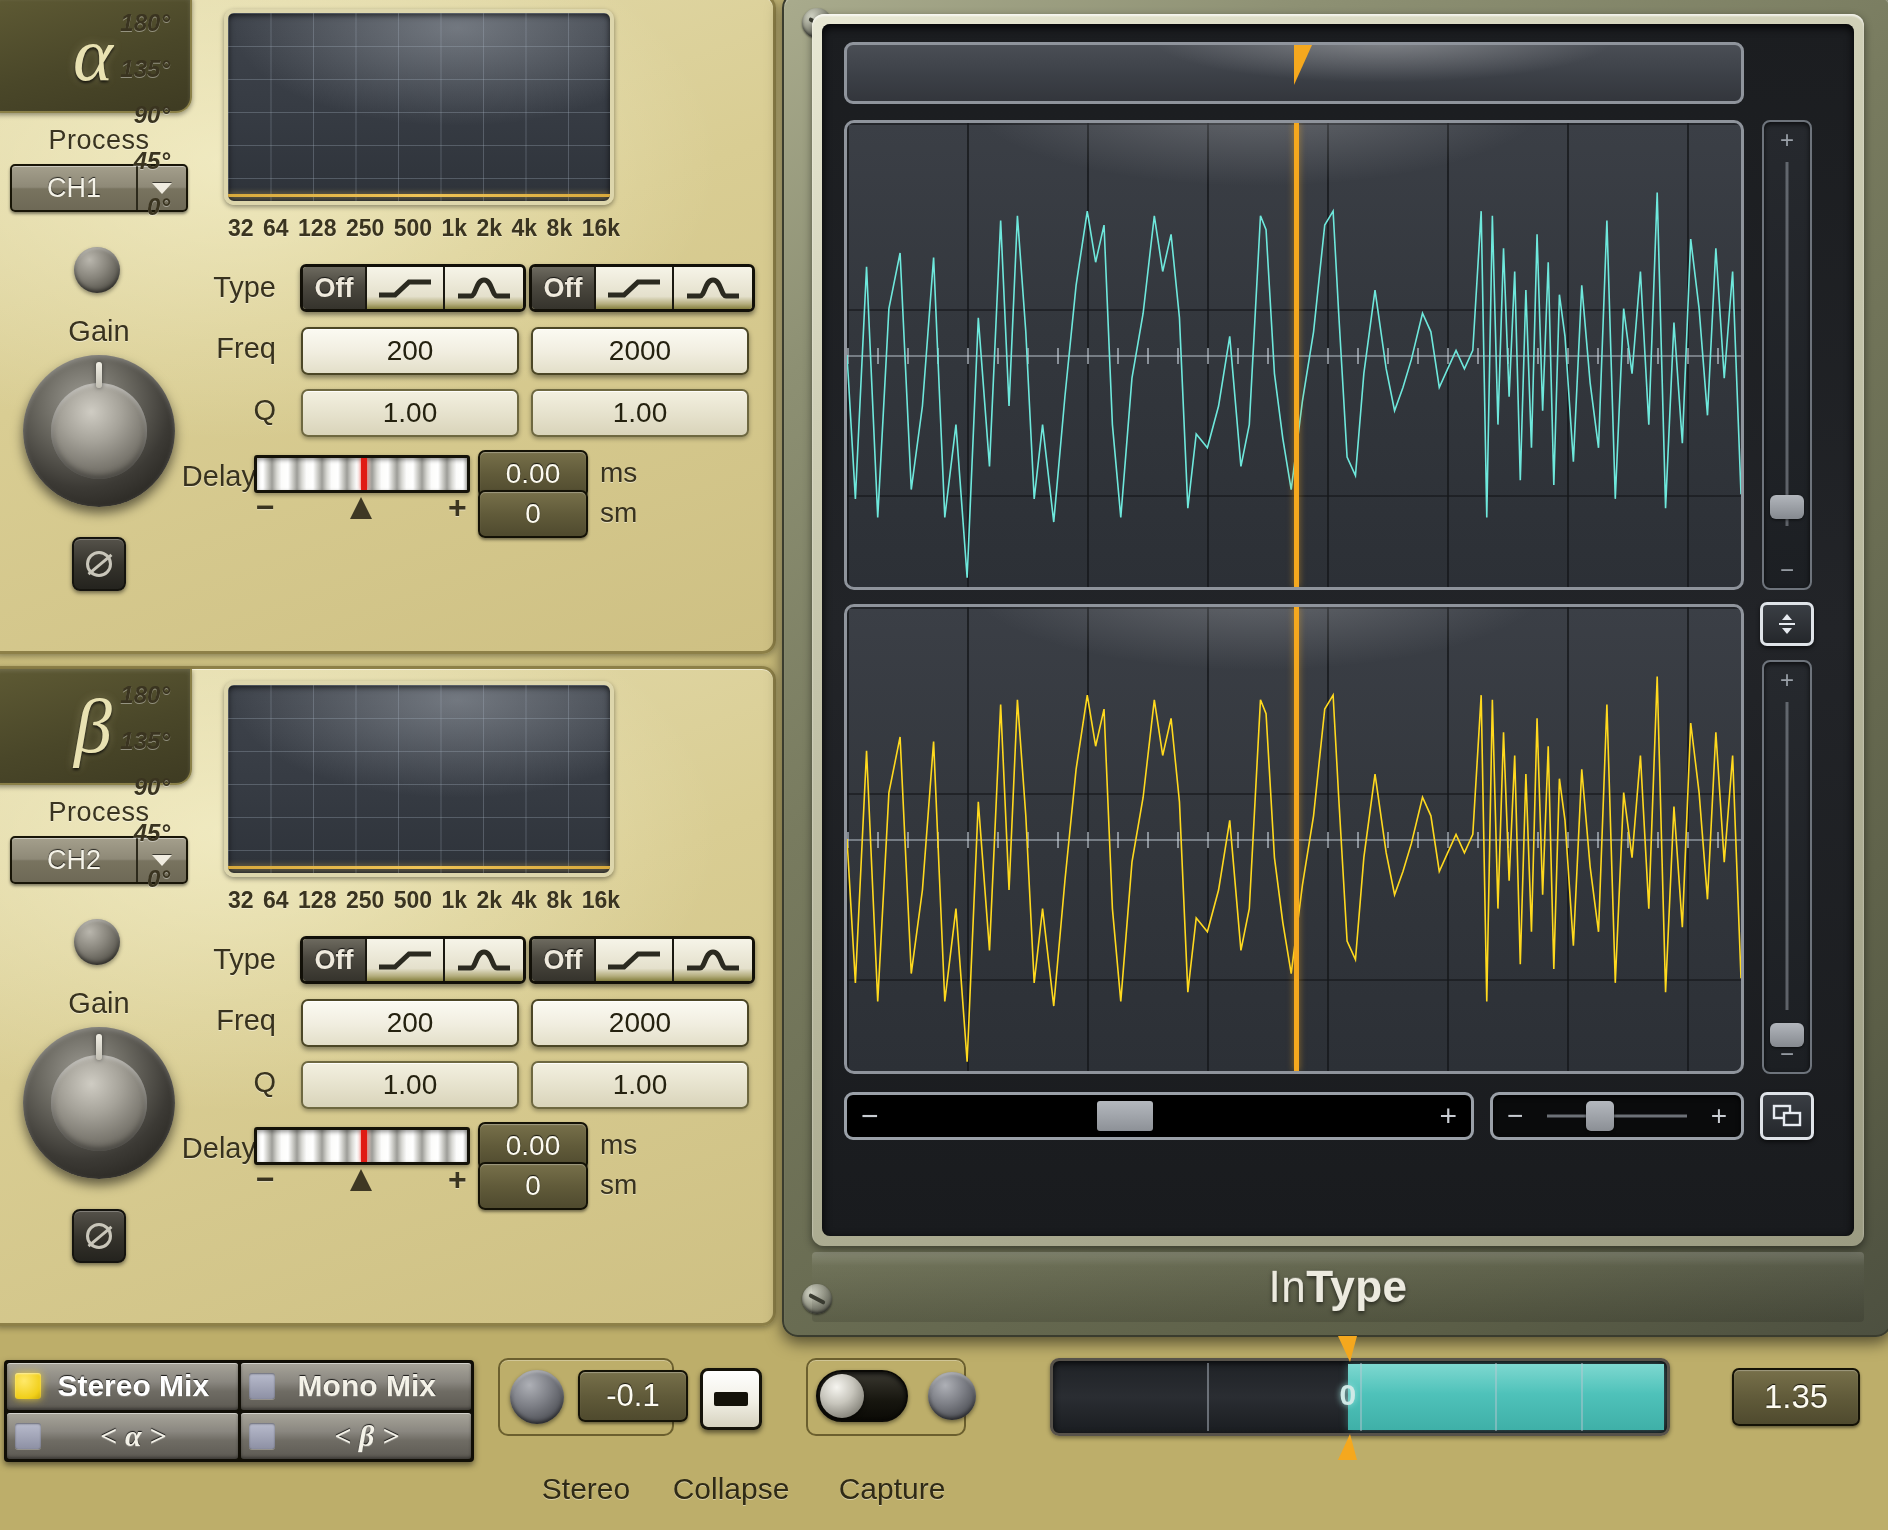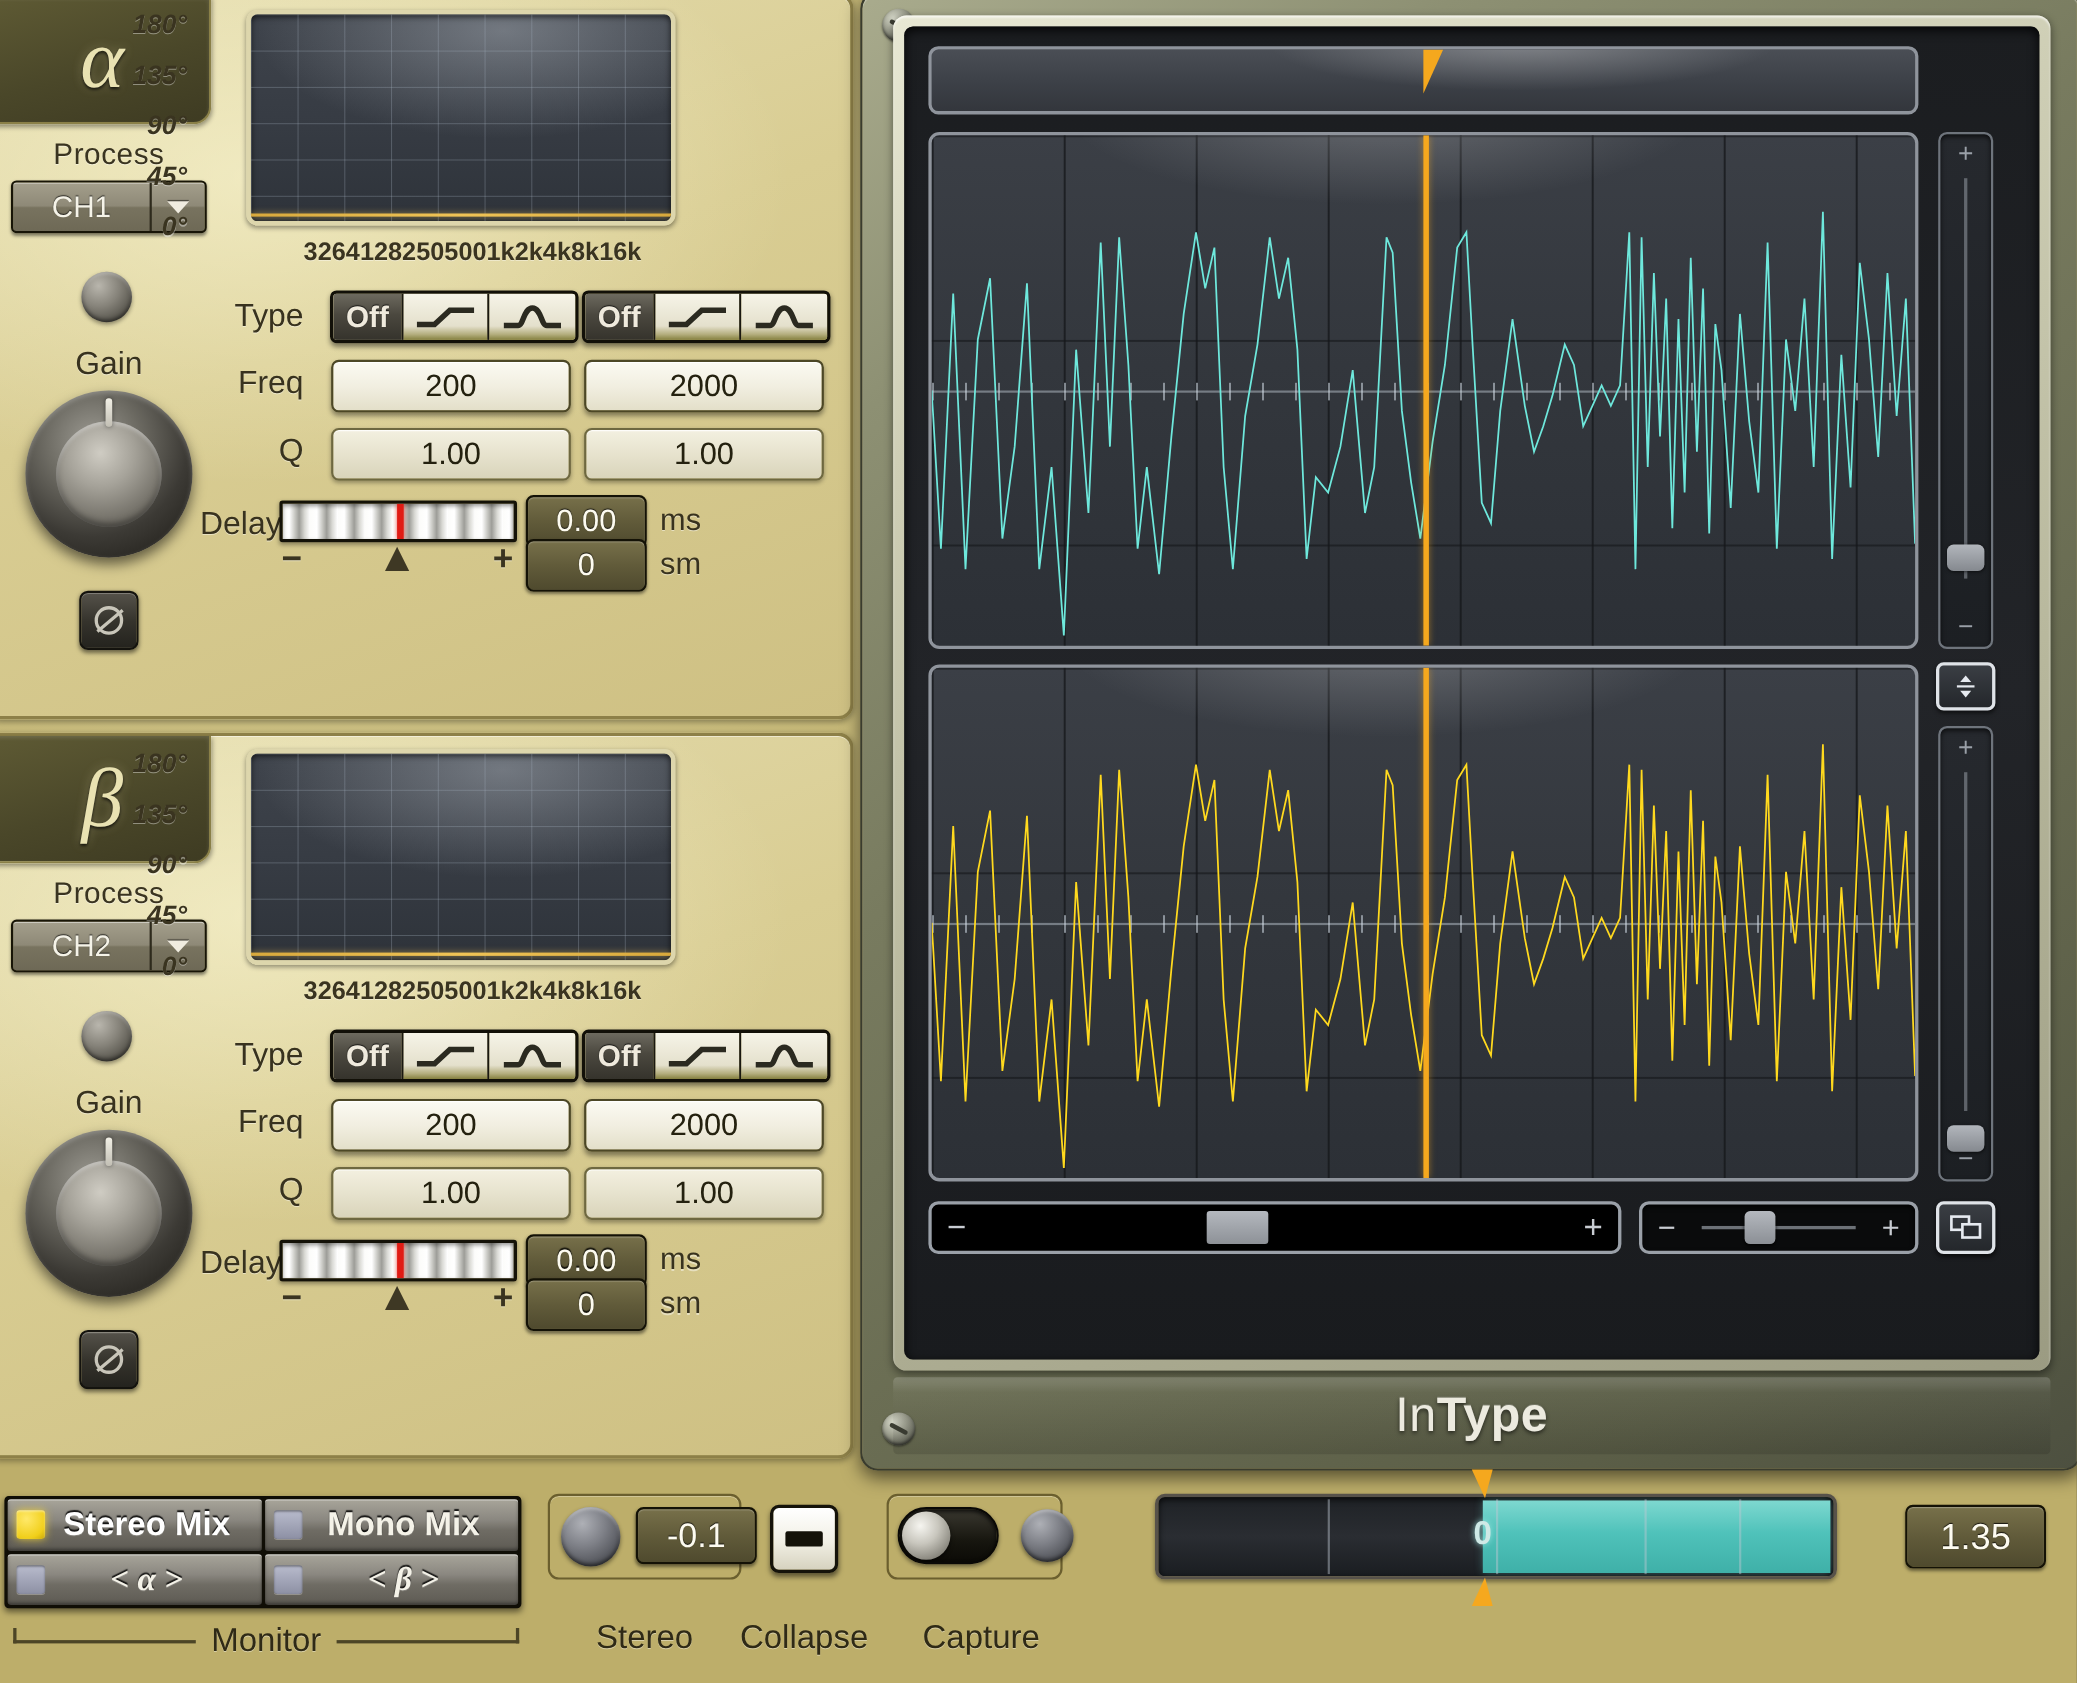--- a/index.html
+++ b/index.html
@@ -163,24 +163,23 @@
       linear-gradient(to bottom, rgba(168,180,195,.30) 1px, transparent 1px);
     background-size: 42.5px 33px;
   }
   .phase-graph .baseline {
     position:absolute; left:0; right:0; bottom: 4px; height: 3px;
     background: linear-gradient(90deg,#d8a93c,#f0c456,#d8a93c);
     box-shadow: 0 0 6px rgba(240,196,86,.6);
   }
   .freq-axis {
     position: absolute;
-    display:flex; 
+    display:flex; justify-content:space-between;
     font-size: 23px; font-weight:bold; color:#3a3420;
     text-shadow: 0 1px 0 rgba(255,255,255,.4);
-    margin-left: 48px;
   }
 
   
   .row-label {
     position:absolute; width: 120px; text-align:right;
     font-size: 29px; color:#38321e;
     text-shadow: 0 1px 0 rgba(255,255,255,.45);
   }
   .type-group {
     position: absolute;
@@ -856,25 +855,20 @@
       <div class="mon-btn">
         <div class="sq"></div>
         <div class="txt gk">&lt; α &gt;</div>
       </div>
       <div class="mon-btn">
         <div class="sq"></div>
         <div class="txt gk">&lt; β &gt;</div>
       </div>
     </div>
 
-    <div class="brace" style="left:12px; top:142px; width:460px; height:40px;">
-      <div class="line l"></div>
-      <div class="lab">Monitor</div>
-      <div class="line r"></div>
-    </div>
 
     <div class="grp-frame" style="left:498px; top:28px; width:176px; height:78px;"></div>
     <div class="out-knob" style="left:510px; top:40px;"></div>
     <div class="valuebox dark" style="left:578px; top:40px; width:110px; height:52px; font-size:31px;">-0.1</div>
     <div style="position:absolute; left:498px; top:142px; width:176px; text-align:center; font-size:30px; color:#2f2a16; text-shadow:0 1px 0 rgba(255,255,255,.4);">Stereo</div>
 
     <div class="collapse-btn" style="left:700px; top:38px;">
         <i></i>
       </div>
     <div style="position:absolute; left:652px; top:142px; width:158px; text-align:center; font-size:30px; color:#2f2a16; text-shadow:0 1px 0 rgba(255,255,255,.4);">Collapse</div>

